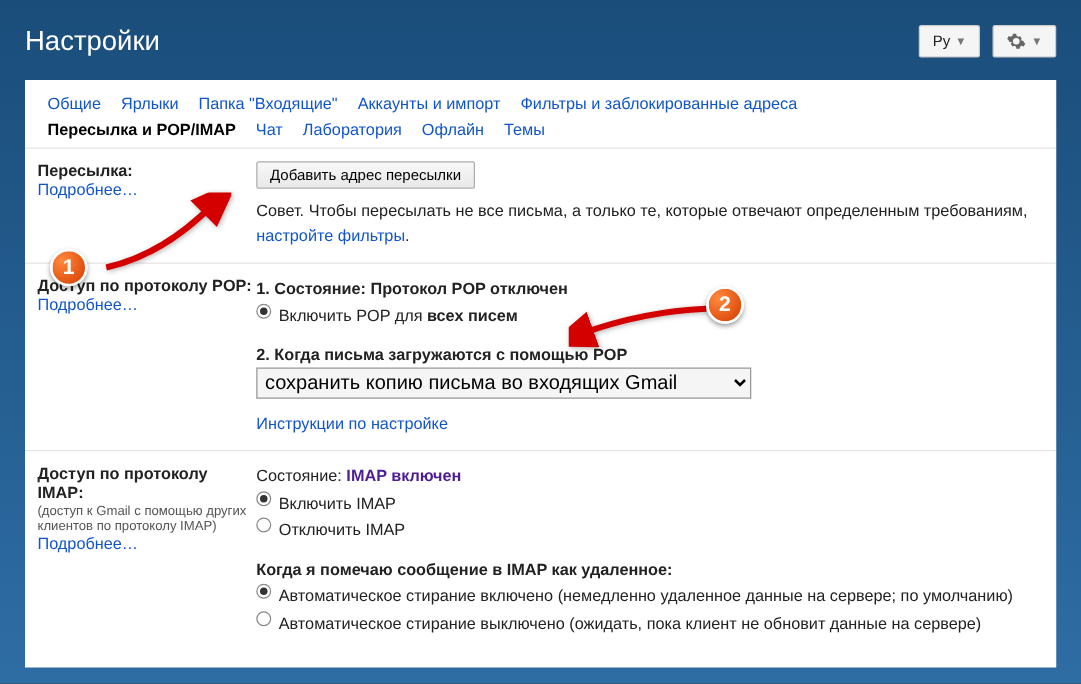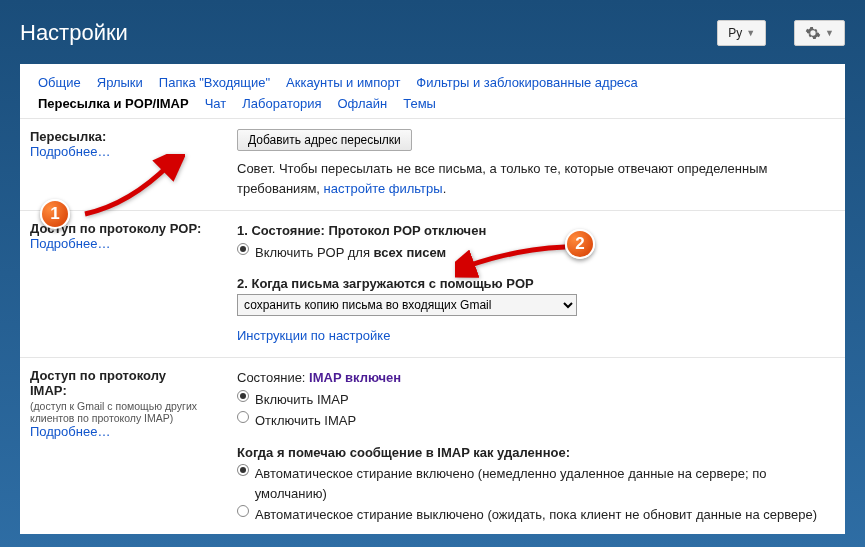--- a/index.html
+++ b/index.html
@@ -1,41 +1,41 @@
 <!DOCTYPE html>
 <html><head>
 <meta charset="utf-8">
 <style>
 * { box-sizing: border-box; margin: 0; padding: 0; }
 body { font-family: Arial, sans-serif; font-size: 13px; color: #222; background: #000; }
 .frame { width: 865px; height: 547px; background: linear-gradient(to bottom, #1a4d7a 0%, #2e6da4 100%); padding: 20px; position: relative; }
 .header { display: flex; justify-content: space-between; align-items: center; padding: 0 0 18px 0; }
 .title { color: #fff; font-size: 22px; font-weight: normal; }
-.header-buttons { display: flex; gap: 28px; }
+.header-buttons { display: flex; gap: 10px; }
 .hbtn { background: #f5f5f5; border: 1px solid #ccc; border-radius: 2px; padding: 4px 10px; display: flex; align-items: center; gap: 4px; cursor: pointer; font-size: 12px; }
 .hbtn .caret { font-size: 9px; color: #777; }
 .gear { width: 16px; height: 16px; }
 .panel { background: #fff; height: 470px; overflow: hidden; position: relative; }
 .tabs { padding: 8px 10px 4px 10px; }
 .tabrow { display: flex; flex-wrap: wrap; gap: 0; }
 .tab { color: #1155cc; font-size: 13px; padding: 3px 8px; cursor: pointer; white-space: nowrap; }
 .tab.active { color: #000; font-weight: bold; }
-.section { display: flex; border-top: 1px solid #e5e5e5; padding: 10px 20px 12px 10px; gap: 32px; }
+.section { display: flex; border-top: 1px solid #e5e5e5; padding: 10px 20px 12px 10px; }
 .section:first-of-type { border-top: none; }
 .left { width: 175px; flex-shrink: 0; font-size: 13px; }
 .left .lbl { font-weight: bold; }
 .left .sub { font-size: 10.5px; color: #555; margin-top: 2px; }
 .left a, .right a { color: #1155cc; text-decoration: none; }
 .right { flex: 1; font-size: 13px; line-height: 1.5; }
 .btn { background: linear-gradient(#f9f9f9,#e8e8e8); border: 1px solid #aaa; border-radius: 2px; padding: 3px 10px; font-size: 12px; cursor: pointer; margin-bottom: 8px; }
 .bold { font-weight: bold; }
 .radio-row { display: flex; align-items: flex-start; gap: 6px; margin: 2px 0; }
 .radio { width: 12px; height: 12px; border: 1px solid #888; border-radius: 50%; display: inline-flex; align-items: center; justify-content: center; cursor: pointer; }
 .radio.sel::after { content: ''; width: 6px; height: 6px; background: #333; border-radius: 50%; }
-select { font-size: 12px; padding: 2px; width: 340px; border: 1px solid #999; background: #f5f5f5; }
+select { font-size: 16px; padding: 2px; width: 396px; border: 1px solid #999; background: #f5f5f5; }
 .green { color: #4c1d95; font-weight: bold; }
 .spacer { height: 10px; }
 .badge { position: absolute; width: 30px; height: 30px; border-radius: 50%; background: radial-gradient(circle at 30% 30%, #ff8a3c, #d43a00); border: 2px solid #fff; box-shadow: 0 2px 4px rgba(0,0,0,.4); color: #fff; font-weight: bold; font-size: 17px; display: flex; align-items: center; justify-content: center; z-index: 10; }
 .arrow { position: absolute; z-index: 9; }
 .arrow svg { filter: drop-shadow(1px 1px 2px rgba(0,0,0,.3)); }
 </style>
 </head>
 <body>
 
 <div class="frame">

